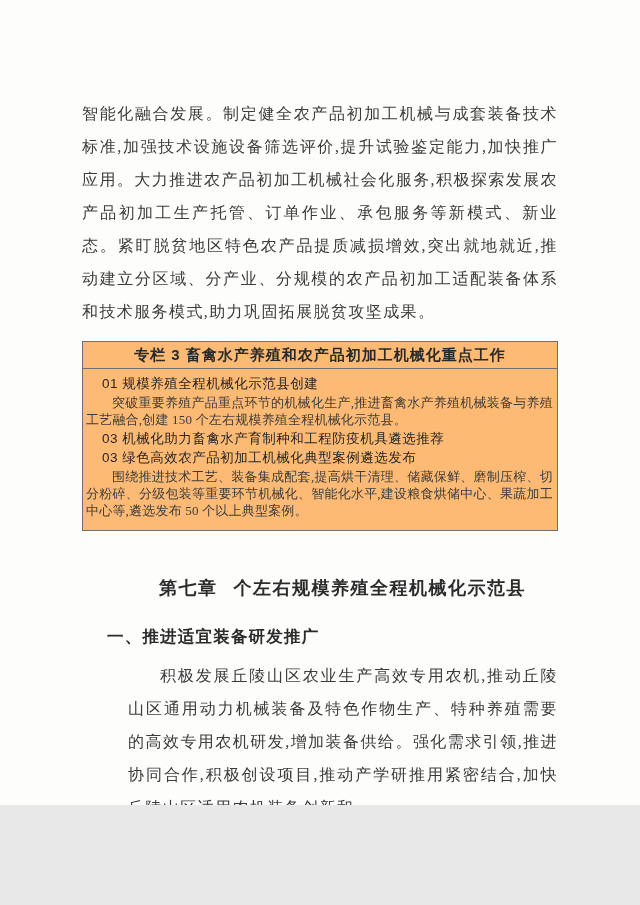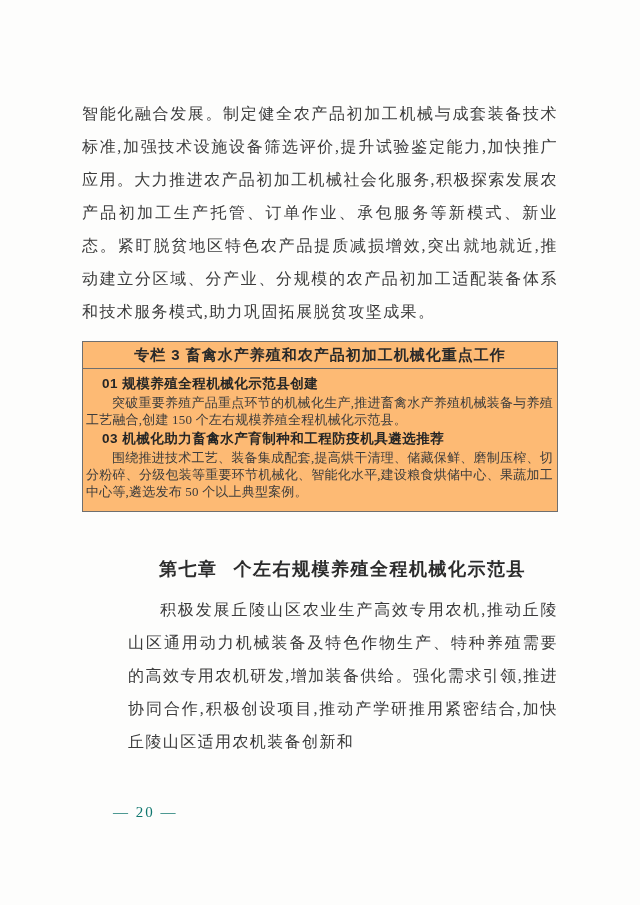--- a/index.html
+++ b/index.html
@@ -3,21 +3,21 @@
 <meta charset="utf-8">
 <style>
   html, body {
     margin: 0;
     padding: 0;
     background: #e8e8e8;
   }
   .page {
     position: relative;
     width: 640px;
-    height: 905px;
+    height: 805px;
     margin: 0 auto;
     background: #fdfdfc;
     color: #3a3a3a;
     font-family: "Liberation Serif", "DejaVu Serif", serif;
     overflow: hidden;
   }
   .content {
     position: absolute;
     left: 82px;
     top: 0;
@@ -52,21 +52,21 @@
     font-size: 15px;
     line-height: 26px;
     letter-spacing: 1px;
     color: #2a2a2a;
   }
   .panel-body {
     padding: 5px 3px 10px 2px;
   }
   .panel-item-heading {
     font-family: "Liberation Sans", "DejaVu Sans", sans-serif;
-    font-weight: bold;
+    font-weight: normal;
     font-size: 13.5px;
     line-height: 19px;
     text-indent: 17px;
     letter-spacing: 0.5px;
     color: #262626;
     margin: 0;
   }
   .panel-item-body {
     margin: 1px;
     font-size: 13px;
@@ -130,29 +130,31 @@
         <div>
           <p class="panel-item-heading">01 规模养殖全程机械化示范县创建</p>
           <p class="panel-item-body">突破重要养殖产品重点环节的机械化生产,推进畜禽水产养殖机械装备与养殖工艺融合,创建 150 个左右规模养殖全程机械化示范县。</p>
         </div>
 
         <div>
           <p class="panel-item-heading">03 机械化助力畜禽水产育制种和工程防疫机具遴选推荐</p>
         </div>
 
         <div>
+          <p class="panel-item-heading">03 绿色高效农产品初加工机械化典型案例遴选发布</p>
           <p class="panel-item-body">围绕推进技术工艺、装备集成配套,提高烘干清理、储藏保鲜、磨制压榨、切分粉碎、分级包装等重要环节机械化、智能化水平,建设粮食烘储中心、果蔬加工中心等,遴选发布 50 个以上典型案例。</p>
         </div>
 
       </div>
     </div>
 
     <h1 class="chapter-title">
       <span class="chapter-number">第七章</span><span>个左右规模养殖全程机械化示范县</span>
     </h1>
 
+    <h2 class="section-title">一、推进适宜装备研发推广</h2>
 
     <p class="body-para bottom indent">积极发展丘陵山区农业生产高效专用农机,推动丘陵山区通用动力机械装备及特色作物生产、特种养殖需要的高效专用农机研发,增加装备供给。强化需求引领,推进协同合作,积极创设项目,推动产学研推用紧密结合,加快丘陵山区适用农机装备创新和</p>
 
   </div>
 
   <div class="page-number">— 20 —</div>
 </div>
 
 </body></html>

